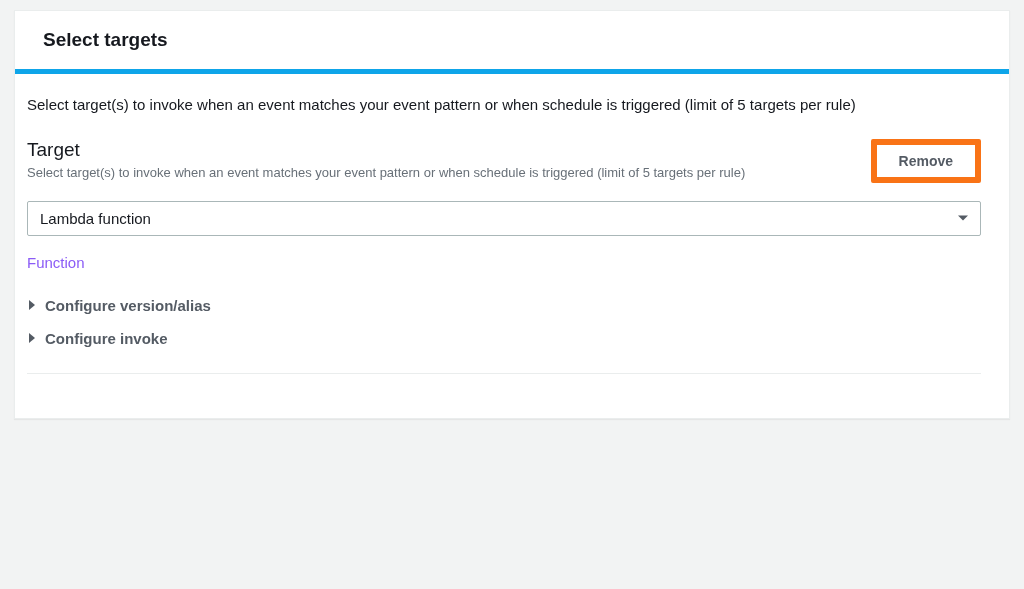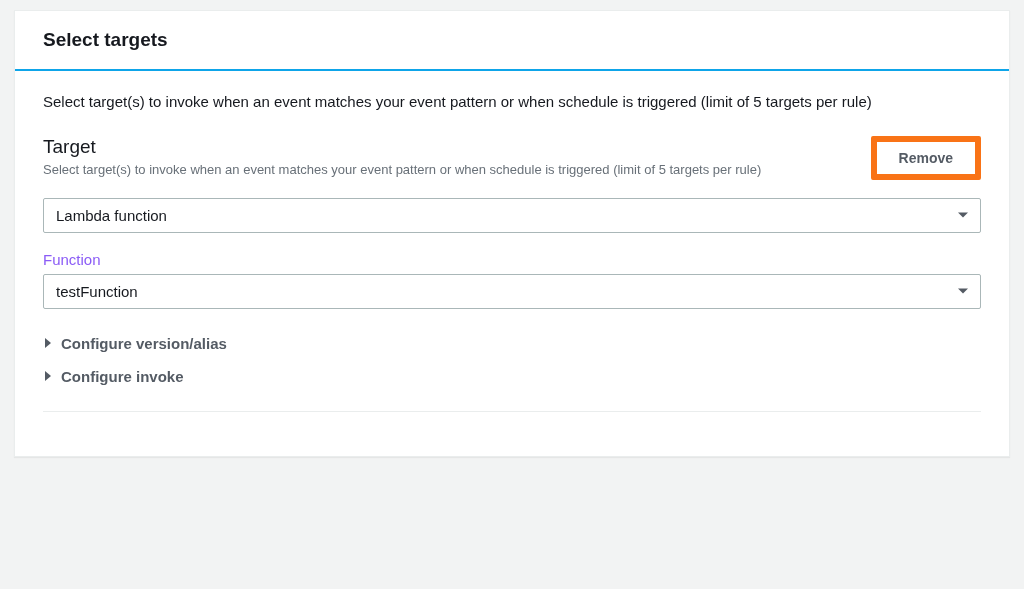--- a/index.html
+++ b/index.html
@@ -15,29 +15,29 @@
     padding: 10px 14px;
     color: #16191f;
   }
   .panel {
     background: #ffffff;
     border: 1px solid #eaeded;
     box-shadow: 0 1px 1px rgba(0,0,0,0.05);
   }
   .panel-header {
     padding: 18px 28px 18px 28px;
-    border-bottom: 2px solid #0ea5e9;
+    border-bottom: 5px solid #0ea5e9;
   }
   .panel-title {
     font-size: 19px;
     font-weight: 700;
     color: #16191f;
   }
   .panel-body {
-    padding: 20px 28px 24px 28px;
+    padding: 20px 28px 24px 12px;
   }
   .description {
     font-size: 15px;
     line-height: 1.5;
     color: #16191f;
     margin-bottom: 22px;
   }
   .target-row {
     display: flex;
     justify-content: space-between;
@@ -147,24 +147,20 @@
 
     <div class="select-wrap">
       <div class="select">
         <span>Lambda function</span>
         <span class="select-caret"></span>
       </div>
     </div>
 
     <div class="select-wrap">
       <div class="field-label">Function</div>
-      <div class="select">
-        <span>testFunction</span>
-        <span class="select-caret"></span>
-      </div>
     </div>
 
     <div class="expand-row">
       <span class="expand-caret"></span>
       <span class="expand-label">Configure version/alias</span>
     </div>
 
     <div class="expand-row">
       <span class="expand-caret"></span>
       <span class="expand-label">Configure invoke</span>

